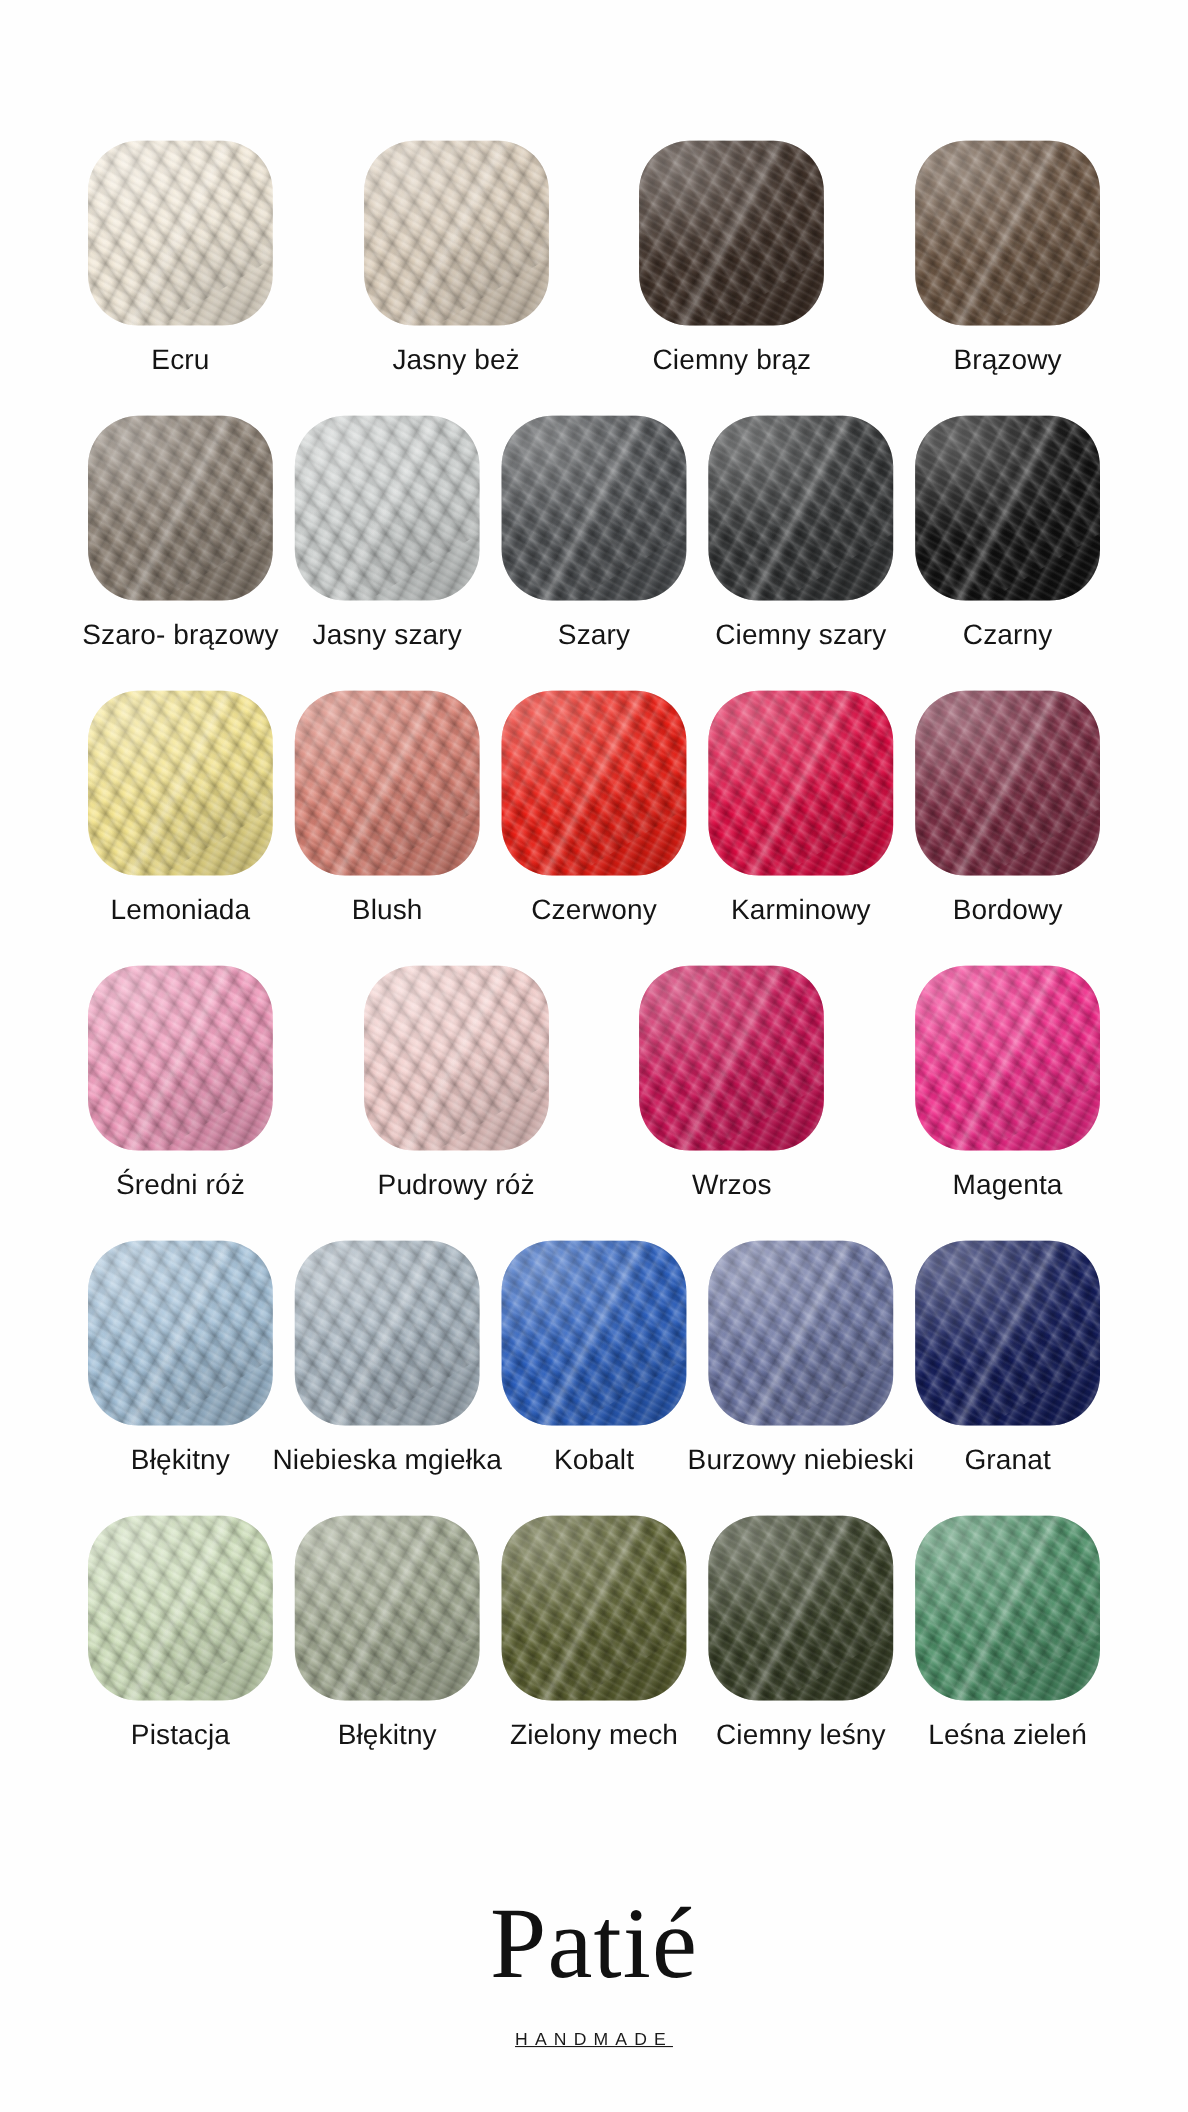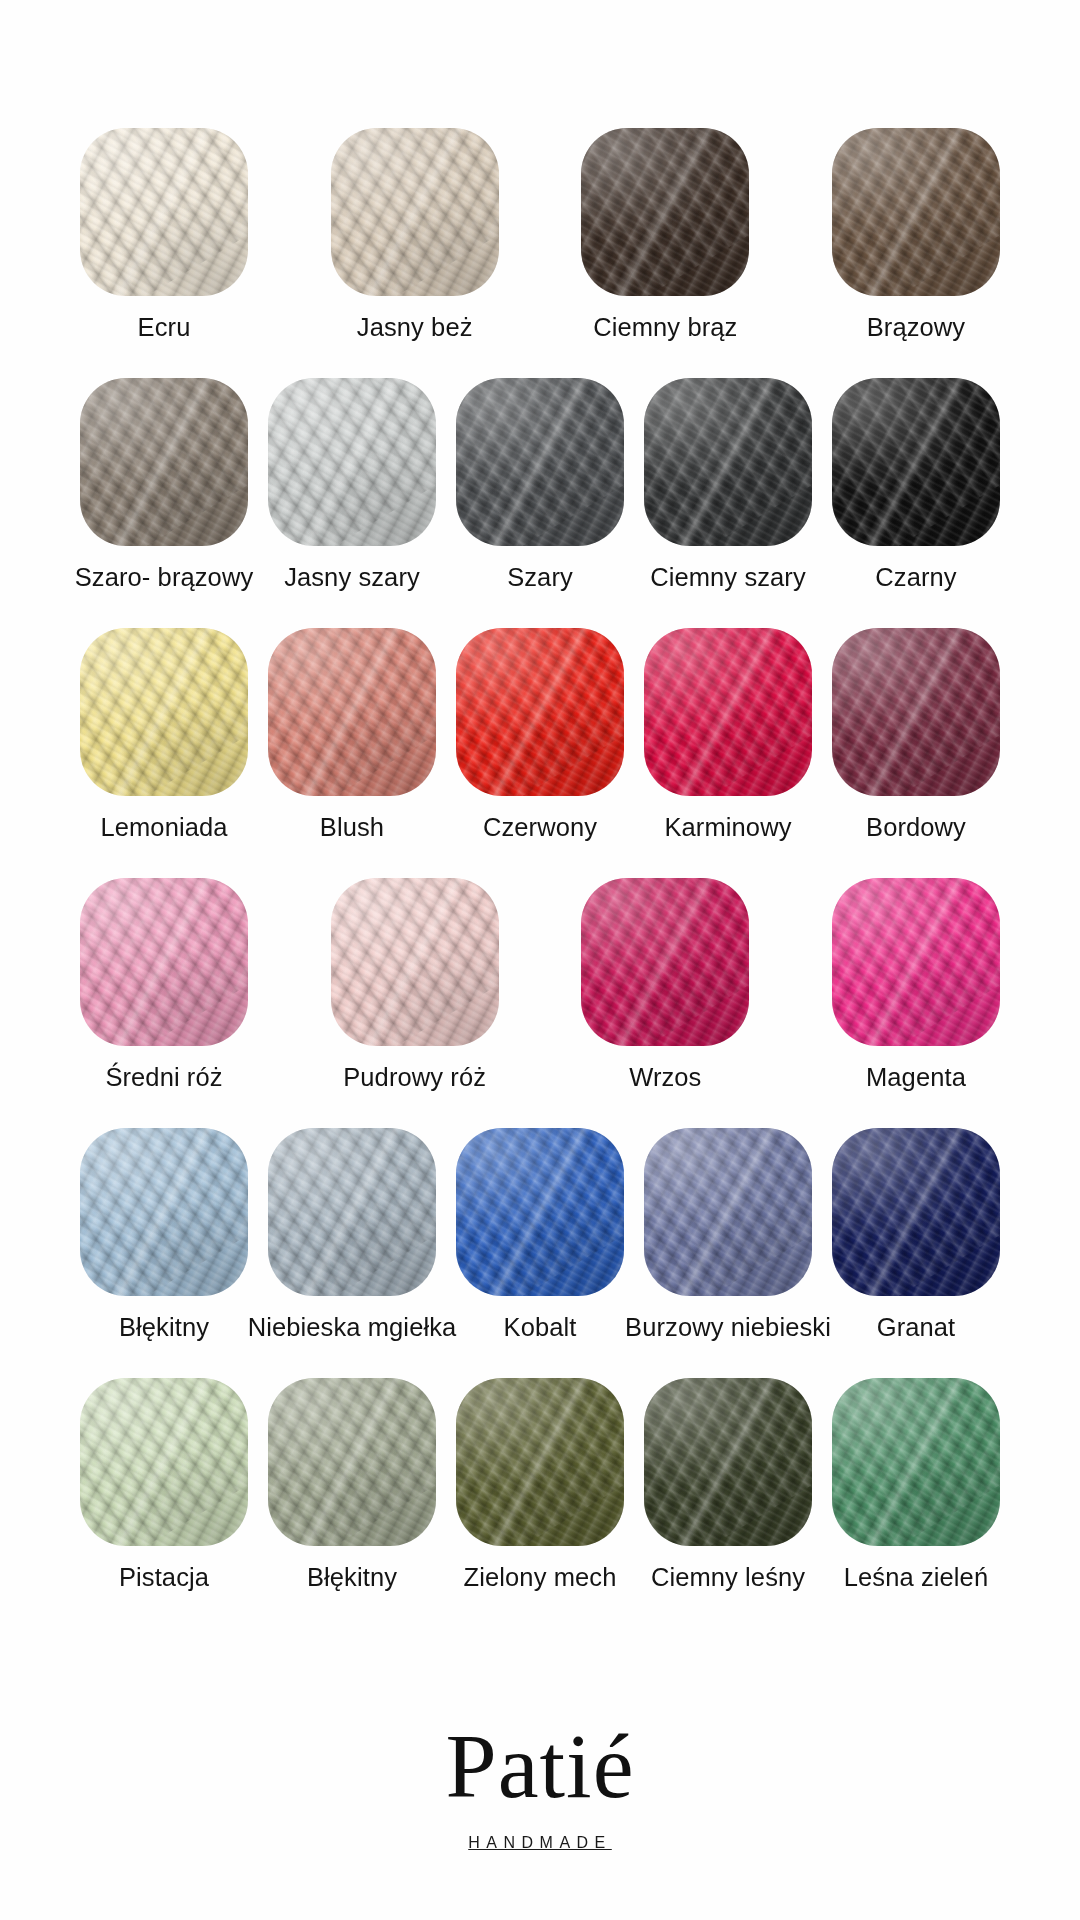--- a/index.html
+++ b/index.html
@@ -119,21 +119,21 @@
     line-height:1.18;
     color:#141414;
     text-align:center;
     letter-spacing:.1px;
     white-space:nowrap;
   }
 
   
   .brand{
     margin-top:92px;
-    display:flex;flex-direction:column;align-items:center;
+    display:flex;flex-direction:column;align-items:center;gap:12px;
   }
   .brand .word{
     font-family:"Liberation Serif", serif;
     font-size:92px;
     line-height:1;
     color:#111111;
     letter-spacing:1px;
   }
   .brand .tag{
     margin-top:22px;

